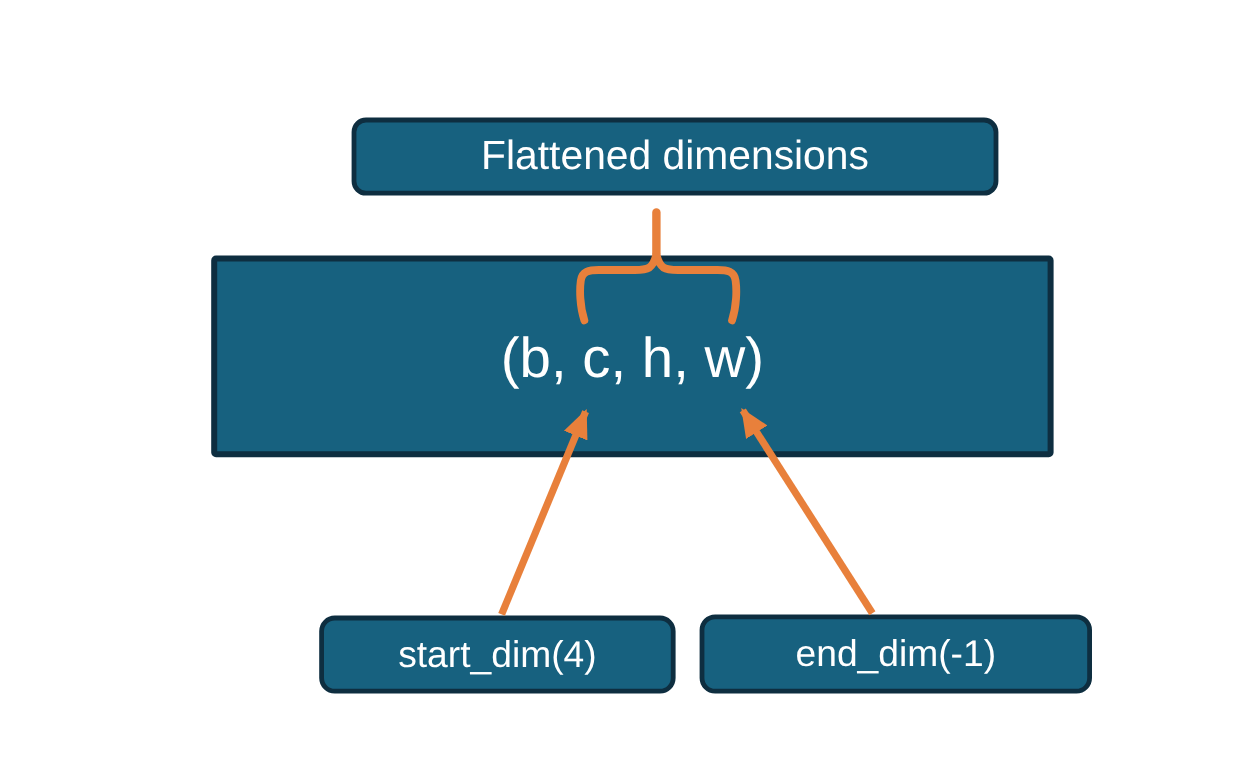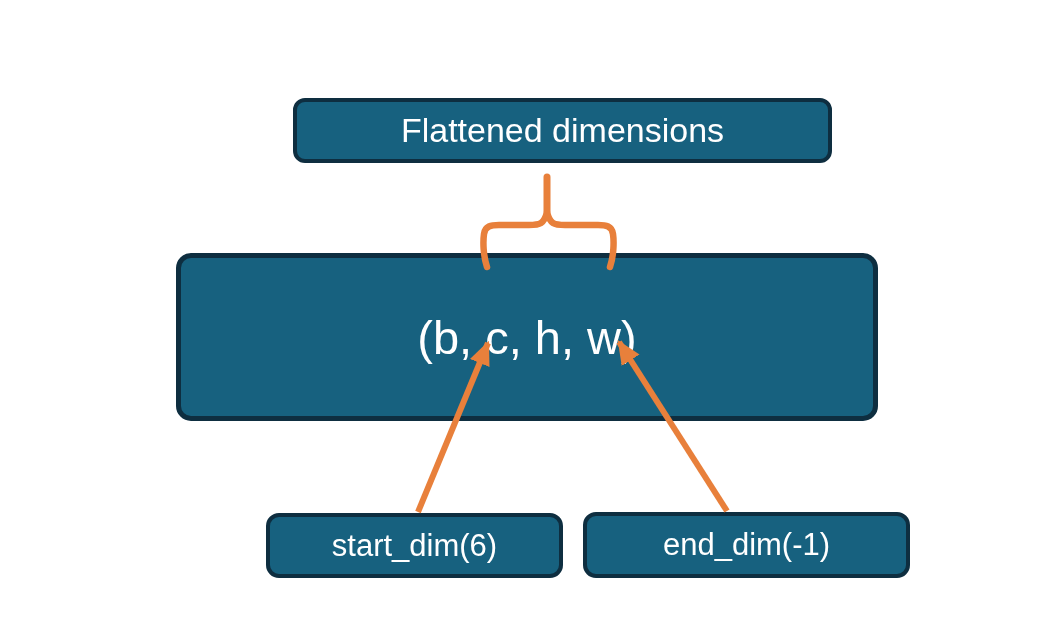--- a/index.html
+++ b/index.html
@@ -24,23 +24,22 @@
   .top-box {
     left: 293px; top: 98px;
     width: 539px; height: 65px;
     border-radius: 12px;
     font-size: 34px;
   }
   .middle-box {
     left: 176px; top: 213px;
     width: 702px; height: 168px;
     border-width: 5px;
-    border-radius: 15px;
+    border-radius: 4px;
     font-size: 47px;
-    margin-top: 40px;
   }
   .bottom-left-box {
     left: 266px; top: 513px;
     width: 297px; height: 65px;
     border-radius: 13px;
     font-size: 31px;
   }
   .bottom-right-box {
     left: 583px; top: 512px;
     width: 327px; height: 66px;
@@ -62,21 +61,21 @@
 
   <div class="box top-box">
     <span>Flattened dimensions</span>
   </div>
 
   <div class="box middle-box">
     <span>(b, c, h, w)</span>
   </div>
 
   <div class="box bottom-left-box">
-    <span>start_dim(6)</span>
+    <span>start_dim(4)</span>
   </div>
 
   <div class="box bottom-right-box">
     <span>end_dim(-1)</span>
   </div>
 
   <svg class="connector-layer" viewBox="0 0 1038 632" xmlns="http://www.w3.org/2000/svg">
     <defs>
       <marker id="arrowhead" viewBox="0 0 10 10" refX="9" refY="5" markerWidth="4" markerHeight="4" orient="auto-start-reverse">
         <path d="M 0 0.6 L 10 5 L 0 9.4 z" fill="#E8803B"></path>

